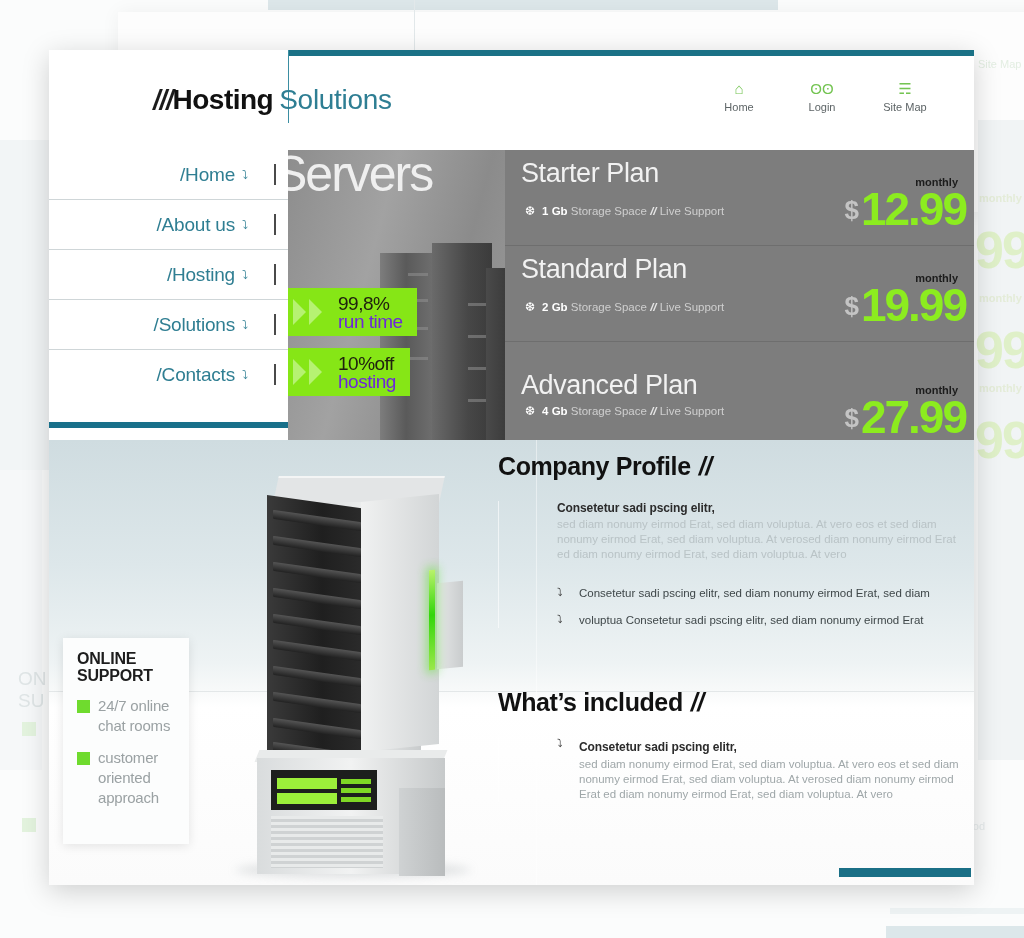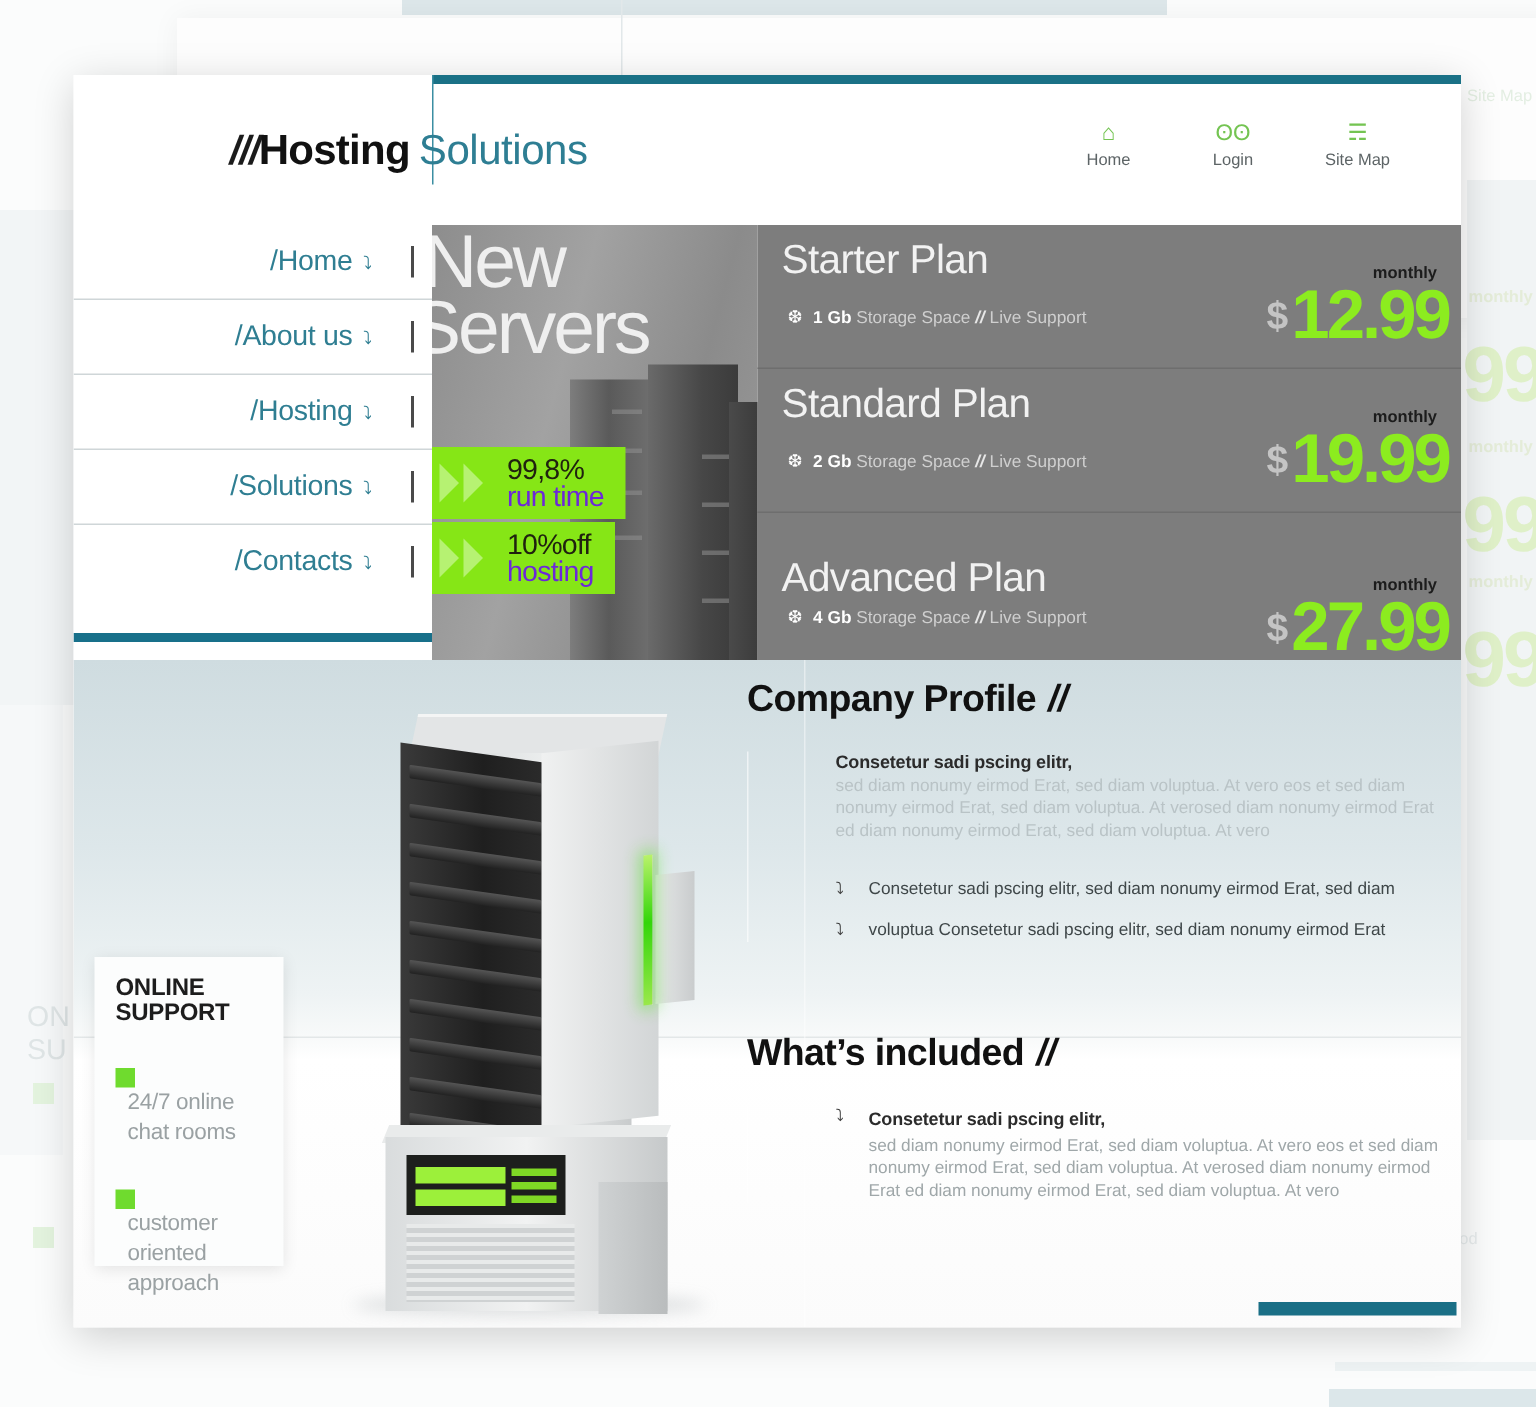--- a/index.html
+++ b/index.html
@@ -94,21 +94,21 @@
   .badge{position:absolute;left:0;height:48px;display:flex;align-items:center;}
   .badge .chev{width:48px;height:48px;background:#86e616;position:relative;overflow:hidden;}
   .badge .chev:before,.badge .chev:after{content:"";position:absolute;border-left:13px solid #b6f272;
       border-top:13px solid transparent;border-bottom:13px solid transparent;top:11px;}
   .badge .chev:before{left:5px;}
   .badge .chev:after{left:21px;}
   .badge .btxt{height:48px;background:#86e616;padding:0 14px 0 2px;
       display:flex;flex-direction:column;justify-content:center;}
   .badge .b1{font-size:19px;color:#20220f;line-height:19px;letter-spacing:-.5px;}
   .badge .b2{font-size:19px;color:#6d28d9;line-height:19px;letter-spacing:-.5px;margin-top:-1px;}
-  #badge1{top:148px;}
+  #badge1{top:138px;}
   #badge2{top:198px;}
 
   
   #plans{position:absolute;left:456px;top:0;width:469px;height:290px;background:#7d7d7d;}
   .plan{position:relative;height:96px;border-bottom:1px solid #6e6e6e;padding-left:18px;
       box-sizing:border-box;}
   .plan:last-child{border-bottom:none;height:98px;}
   .plan .pname{position:absolute;left:16px;top:8px;font-size:27px;color:#f2f2f2;
       font-weight:400;letter-spacing:-.4px;}
   .plan .pfeat{position:absolute;left:20px;top:54px;font-size:11.5px;color:#cfcfcf;white-space:nowrap;}
@@ -163,21 +163,21 @@
   #sv-foot{left:170px;top:330px;width:46px;height:88px;
       background:linear-gradient(90deg,#cfd2d3,#b9bcbd);}
   #sv-shadow{left:6px;top:404px;width:236px;height:16px;background:rgba(130,140,145,.22);
       filter:blur(5px);border-radius:50%;}
 
   
   #support{position:absolute;left:14px;top:198px;width:126px;height:206px;
       background:#fcfdfd;box-shadow:0 2px 10px rgba(0,0,0,.10);padding:12px 10px 0 14px;box-sizing:border-box;}
   #support h3{margin:0;font-size:16px;line-height:17px;color:#1d1d1d;font-weight:700;letter-spacing:-.2px;}
   #support h3 span{display:block;}
-  .sup-item{display:flex;margin-top:24px;flex-direction:column;}
+  .sup-item{display:flex;margin-top:12px;}
   .sup-item .sq{width:13px;height:13px;background:#6fdb2e;flex:0 0 13px;margin-top:4px;}
   .sup-item .st{margin-left:8px;font-size:15px;line-height:20px;color:#9aa1a3;letter-spacing:-.2px;}
 
   
   .section{position:absolute;left:437px;width:470px;margin-left:12px;}
   .sec-title{font-size:25px;color:#111;font-weight:700;letter-spacing:-.4px;}
   .sec-title .sl{font-style:italic;font-weight:700;margin-left:8px;}
   .sec-inner{margin-top:20px;padding-left:58px;border-left:1px solid rgba(255,255,255,.6);}
   .lead-h{font-size:12px;font-weight:700;color:#2b2b2b;letter-spacing:-.1px;}
   .lead-p{font-size:11.5px;line-height:15px;color:#b9c3c6;margin-top:2px;}
@@ -281,21 +281,20 @@
       <div class="nav-item">
         <span class="nl">/Contacts</span>
         <span class="na">⤵</span>
         <span class="nav-tick"></span>
       </div>
       <div id="sidenav-underline"></div>
     </nav>
 
     <div id="hero">
       <div id="hero-title">
-        <span>New</span>
         <span class="l2">Servers</span>
       </div>
       <div class="rack" id="rackA">
         <span class="slot" style="top:20px"></span>
           <span class="slot" style="top:46px"></span>
         <span class="slot" style="top:74px"></span>
           <span class="slot" style="top:104px"></span>
       </div>
       <div class="rack" id="rackB">
         <span class="slot" style="top:60px"></span>

